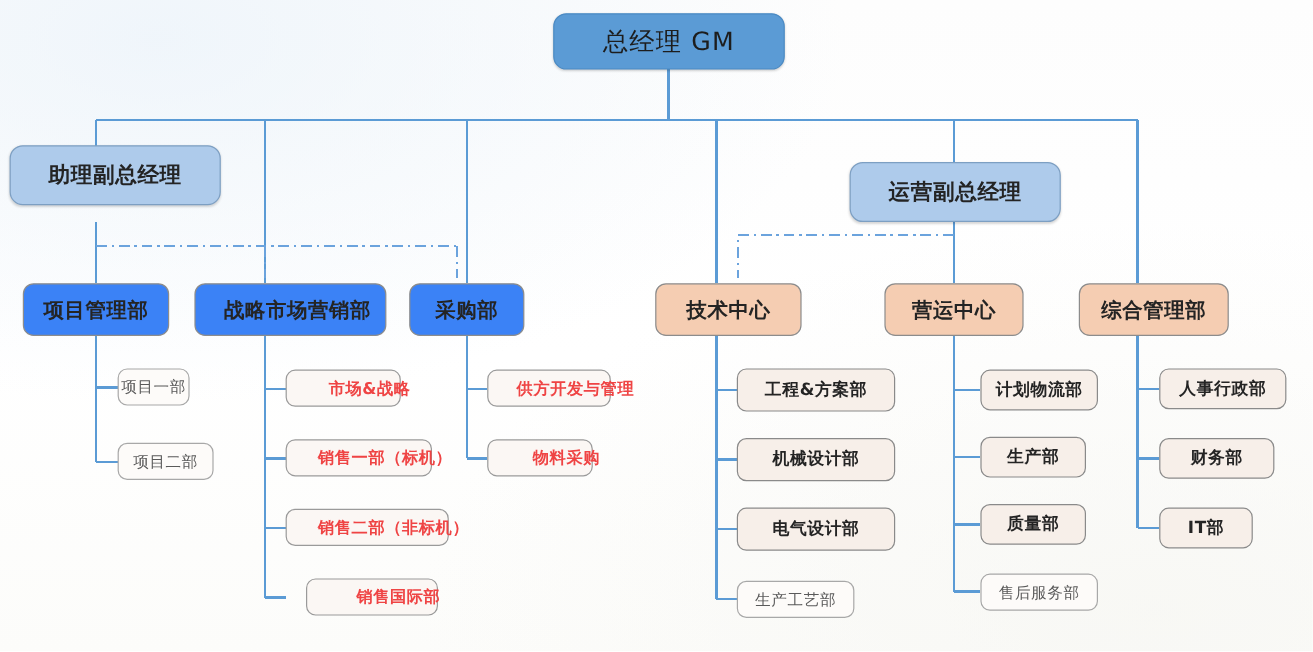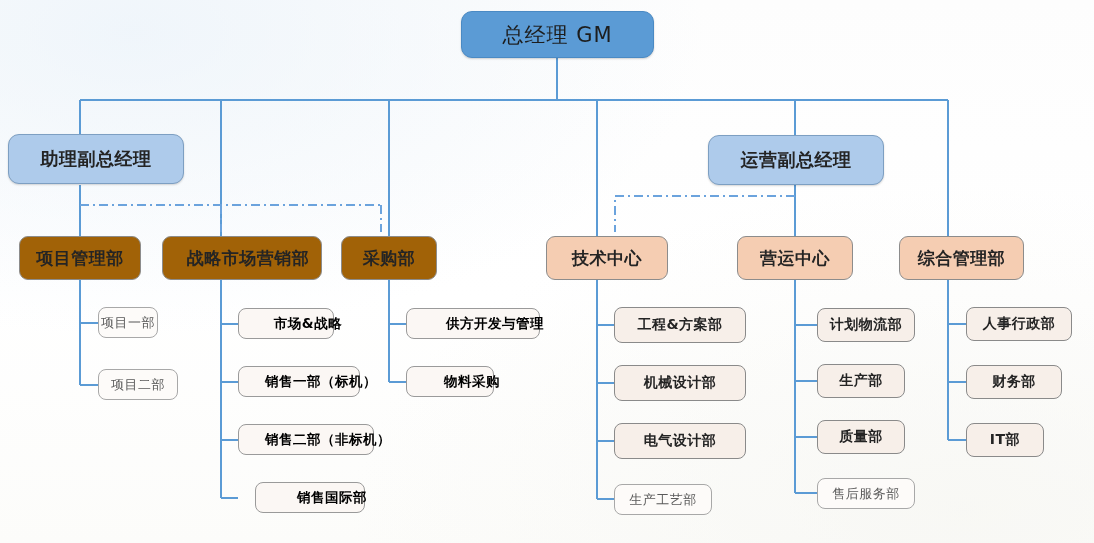--- a/index.html
+++ b/index.html
@@ -59,21 +59,21 @@
   }
   .lv-vp {
     background: #aecbeb;
     border: 1.5px solid #7d9fc2;
     border-radius: 11px;
     font-size: 18px;
     font-weight: 700;
     box-shadow: 0 1px 2px rgba(0,0,0,0.16);
   }
   .lv-dept-plain {
-    background: #a16207;
+    background: #3b82f6;
     border: 1.5px solid #8c8c8c;
     font-size: 17px;
     font-weight: 700;
   }
   .lv-dept-peach {
     background: #f5cdb2;
     border: 1.5px solid #8c8c8c;
     font-size: 17px;
     font-weight: 700;
   }
@@ -91,21 +91,21 @@
     font-size: 13px;
     font-weight: 400;
     color: #5a5a5a;
   }
   .lv-sub-mid {
     background: #fbf7f4;
     border: 1.3px solid #9a9a9a;
     border-radius: 8px;
     font-size: 13.5px;
     font-weight: 600;
-    color: #000000;
+    color: #ef4444;
     padding-left: 44px;
   }
 </style>
 </head>
 <body>
 
 <div id="chart-root">
 
   <div id="paper-tint"></div>
 
@@ -163,21 +163,21 @@
       <path d="M221,205 L221,232"></path>
       <path d="M381,205 L381,232"></path>
       <path d="M795,196 L615,196 L615,232"></path>
     </g>
   </svg>
 
   <div class="node lv-gm" style="left:461px; top:11px; width:193px; height:47px;">
     <span>总经理 GM</span>
   </div>
 
-  <div class="node lv-vp" style="left:8px; top:134px; width:176px; height:50px;">
+  <div class="node lv-vp" style="left:8px; top:121px; width:176px; height:50px;">
     <span>助理副总经理</span>
   </div>
 
   <div class="node lv-vp" style="left:708px; top:135px; width:176px; height:50px;">
     <span>运营副总经理</span>
   </div>
 
   <div class="node lv-dept-plain" style="left:19px; top:236px; width:122px; height:44px;">
     <span>项目管理部</span>
   </div>
@@ -215,21 +215,21 @@
   <div class="node lv-sub-mid" style="left:238px; top:366px; width:122px; height:31px;">
     <span>销售一部（标机）</span>
   </div>
   <div class="node lv-sub-mid" style="left:238px; top:424px; width:136px; height:31px;">
     <span>销售二部（非标机）</span>
   </div>
   <div class="node lv-sub-mid" style="left:255px; top:482px; width:110px; height:31px;">
     <span>销售国际部</span>
   </div>
 
-  <div class="node lv-sub-mid" style="left:406px; top:308px; width:134px; height:31px;">
+  <div class="node lv-sub-mid" style="left:406px; top:308px; width:103px; height:31px;">
     <span>供方开发与管理</span>
   </div>
   <div class="node lv-sub-mid" style="left:406px; top:366px; width:88px; height:31px;">
     <span>物料采购</span>
   </div>
 
   <div class="node lv-sub-strong" style="left:614px; top:307px; width:132px; height:36px;">
     <span>工程&amp;方案部</span>
   </div>
   <div class="node lv-sub-strong" style="left:614px; top:365px; width:132px; height:36px;">

